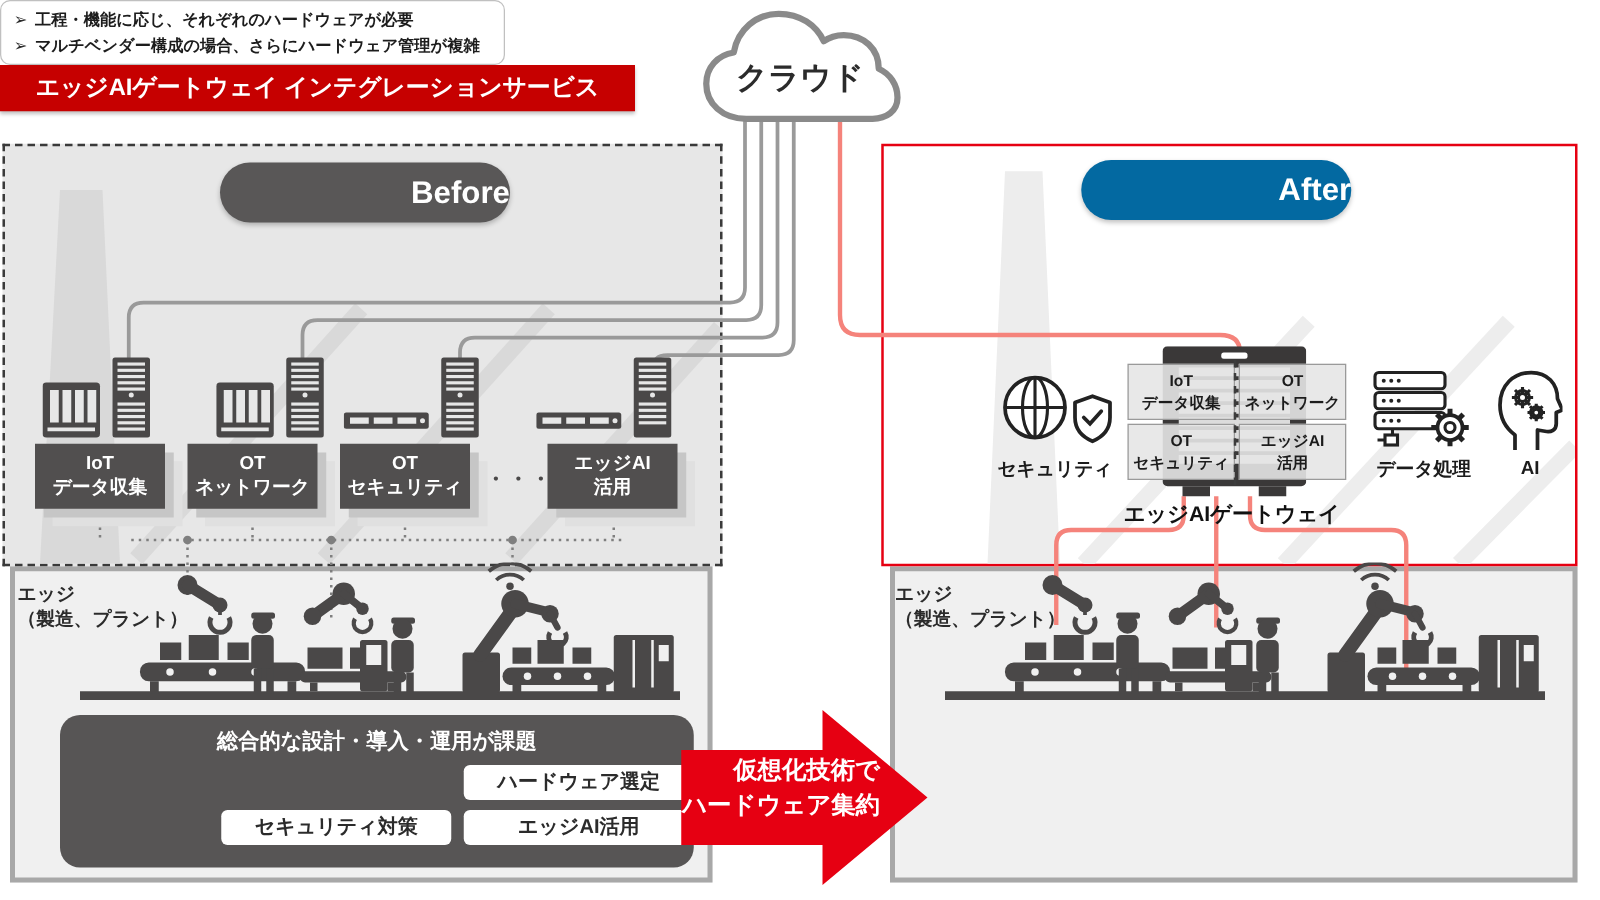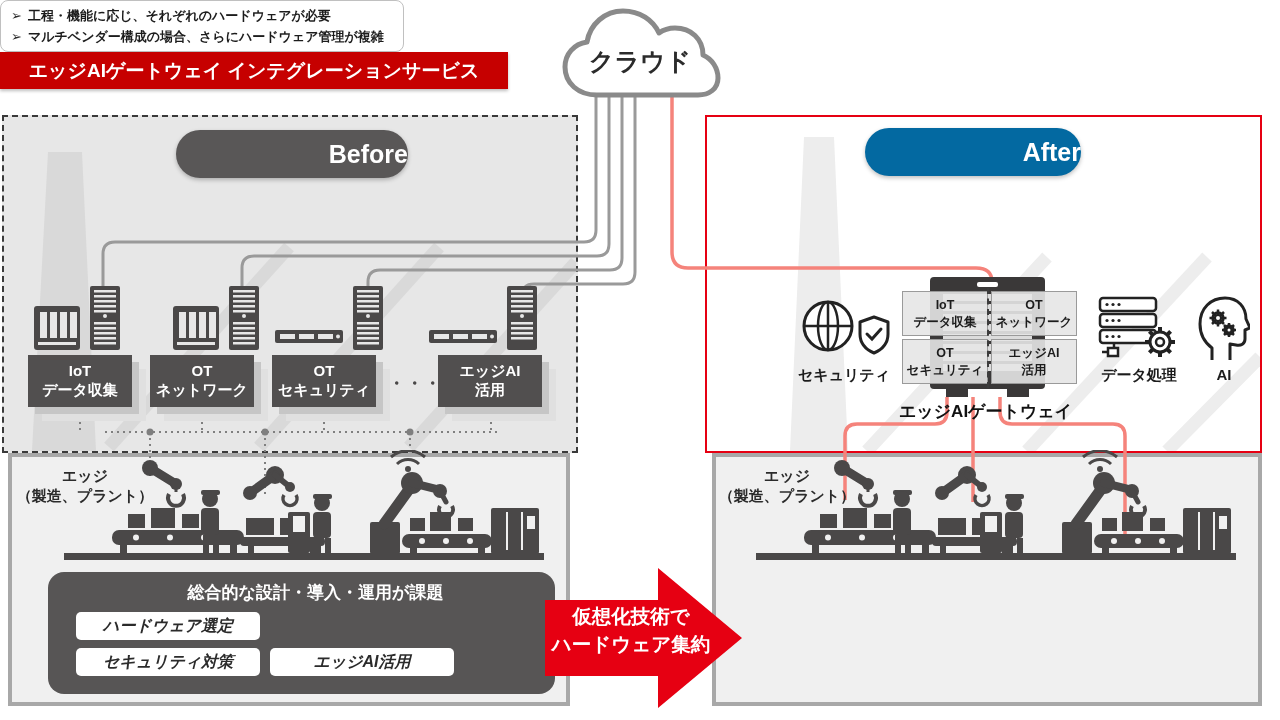--- a/index.html
+++ b/index.html
@@ -21,31 +21,31 @@
   #notes-box{left:88px;top:187px;width:404px;z-index:4;background:#fff;border:1px solid #c0c0c0;
              border-radius:8px;padding:4px 10px;box-sizing:border-box;}
   .note-row{display:flex;gap:6px;font-size:13px;font-weight:bold;color:#1c1c1c;line-height:21px;white-space:nowrap;}
   .note-bullet{color:#2b2b2b;}
   #after-banner{left:718px;top:195px;width:508px;height:37px;z-index:4;background:#c60000;color:#fff;
                 font-weight:bold;font-size:19px;text-align:center;line-height:37px;box-shadow:0 2px 3px rgba(0,0,0,.25);}
   .hw-label{position:absolute;z-index:3;width:104px;height:52px;background:#514f4f;color:#fff;font-size:15px;
             font-weight:bold;text-align:center;display:flex;flex-direction:column;justify-content:center;
             line-height:1.25;box-shadow:7px 7px 0 #c6c6c6,14px 14px 0 #e0e0e0;}
   .dots{position:absolute;z-index:3;font-size:17px;font-weight:bold;color:#4a4848;letter-spacing:1px;}
-  .edge-label{position:absolute;z-index:3;font-size:15px;font-weight:bold;color:#2b2b2b;text-align:center;line-height:1.35;}
+  .edge-label{position:absolute;z-index:3;font-size:15px;font-weight:bold;color:#2b2b2b;line-height:1.35;}
   .summary-box{position:absolute;z-index:4;color:#fff;text-align:center;box-sizing:border-box;}
-  #issues-box{left:48px;top:572px;width:507px;height:122px;background:#575555;border-radius:16px;padding-left:28px;}
+  #issues-box{left:48px;top:572px;width:507px;height:122px;background:#575555;border-radius:16px;}
   #benefits-box{left:745px;top:570px;width:486px;height:126px;background:#c60000;border-radius:12px;}
   .summary-title{font-size:17px;font-weight:bold;margin-top:9px;}
-  .chip-row{display:flex;justify-content:flex-start;gap:10px;margin-top:8px;font-style:italic;}
+  .chip-row{display:flex;justify-content:flex-end;gap:10px;margin-top:8px;}
   .chip{background:#fff;border-radius:5px;font-weight:bold;font-size:16px;color:#2b2b2b;
         padding:3px 16px;line-height:22px;text-align:center;white-space:nowrap;}
   #arrow-svg{position:absolute;left:535px;top:560px;z-index:5;}
-  #arrow-text{position:absolute;left:533px;top:602px;width:196px;z-index:6;color:#fff;font-weight:bold;
-              font-size:19.5px;text-align:center;line-height:28px;}
+  #arrow-text{position:absolute;left:508px;top:602px;width:196px;z-index:6;color:#fff;font-weight:bold;
+              font-size:19.5px;text-align:right;line-height:28px;}
   .gw-module{position:absolute;z-index:4;width:86px;height:45px;background:rgba(229,229,229,0.9);
              border:1px solid #9a9a9a;color:#1c1c1c;font-size:12.5px;font-weight:bold;display:flex;
              flex-direction:column;justify-content:center;text-align:center;line-height:1.3;box-sizing:border-box;}
   #gw-divider{position:absolute;left:987px;top:288px;height:100px;width:0;border-left:2px dashed #3c3c3c;z-index:5;}
   #gateway-name{position:absolute;left:868px;top:400px;width:235px;z-index:4;text-align:center;
                 font-size:17px;font-weight:bold;color:#111;}
   .icon-label{position:absolute;z-index:3;font-size:15px;font-weight:bold;color:#1c1c1c;text-align:center;}
   .icon-svg{position:absolute;z-index:3;}
   #cloud-svg{position:absolute;left:552px;top:0;z-index:6;}
   .cloud-text{font-size:25px;font-weight:bold;fill:#2b2b2b;}

